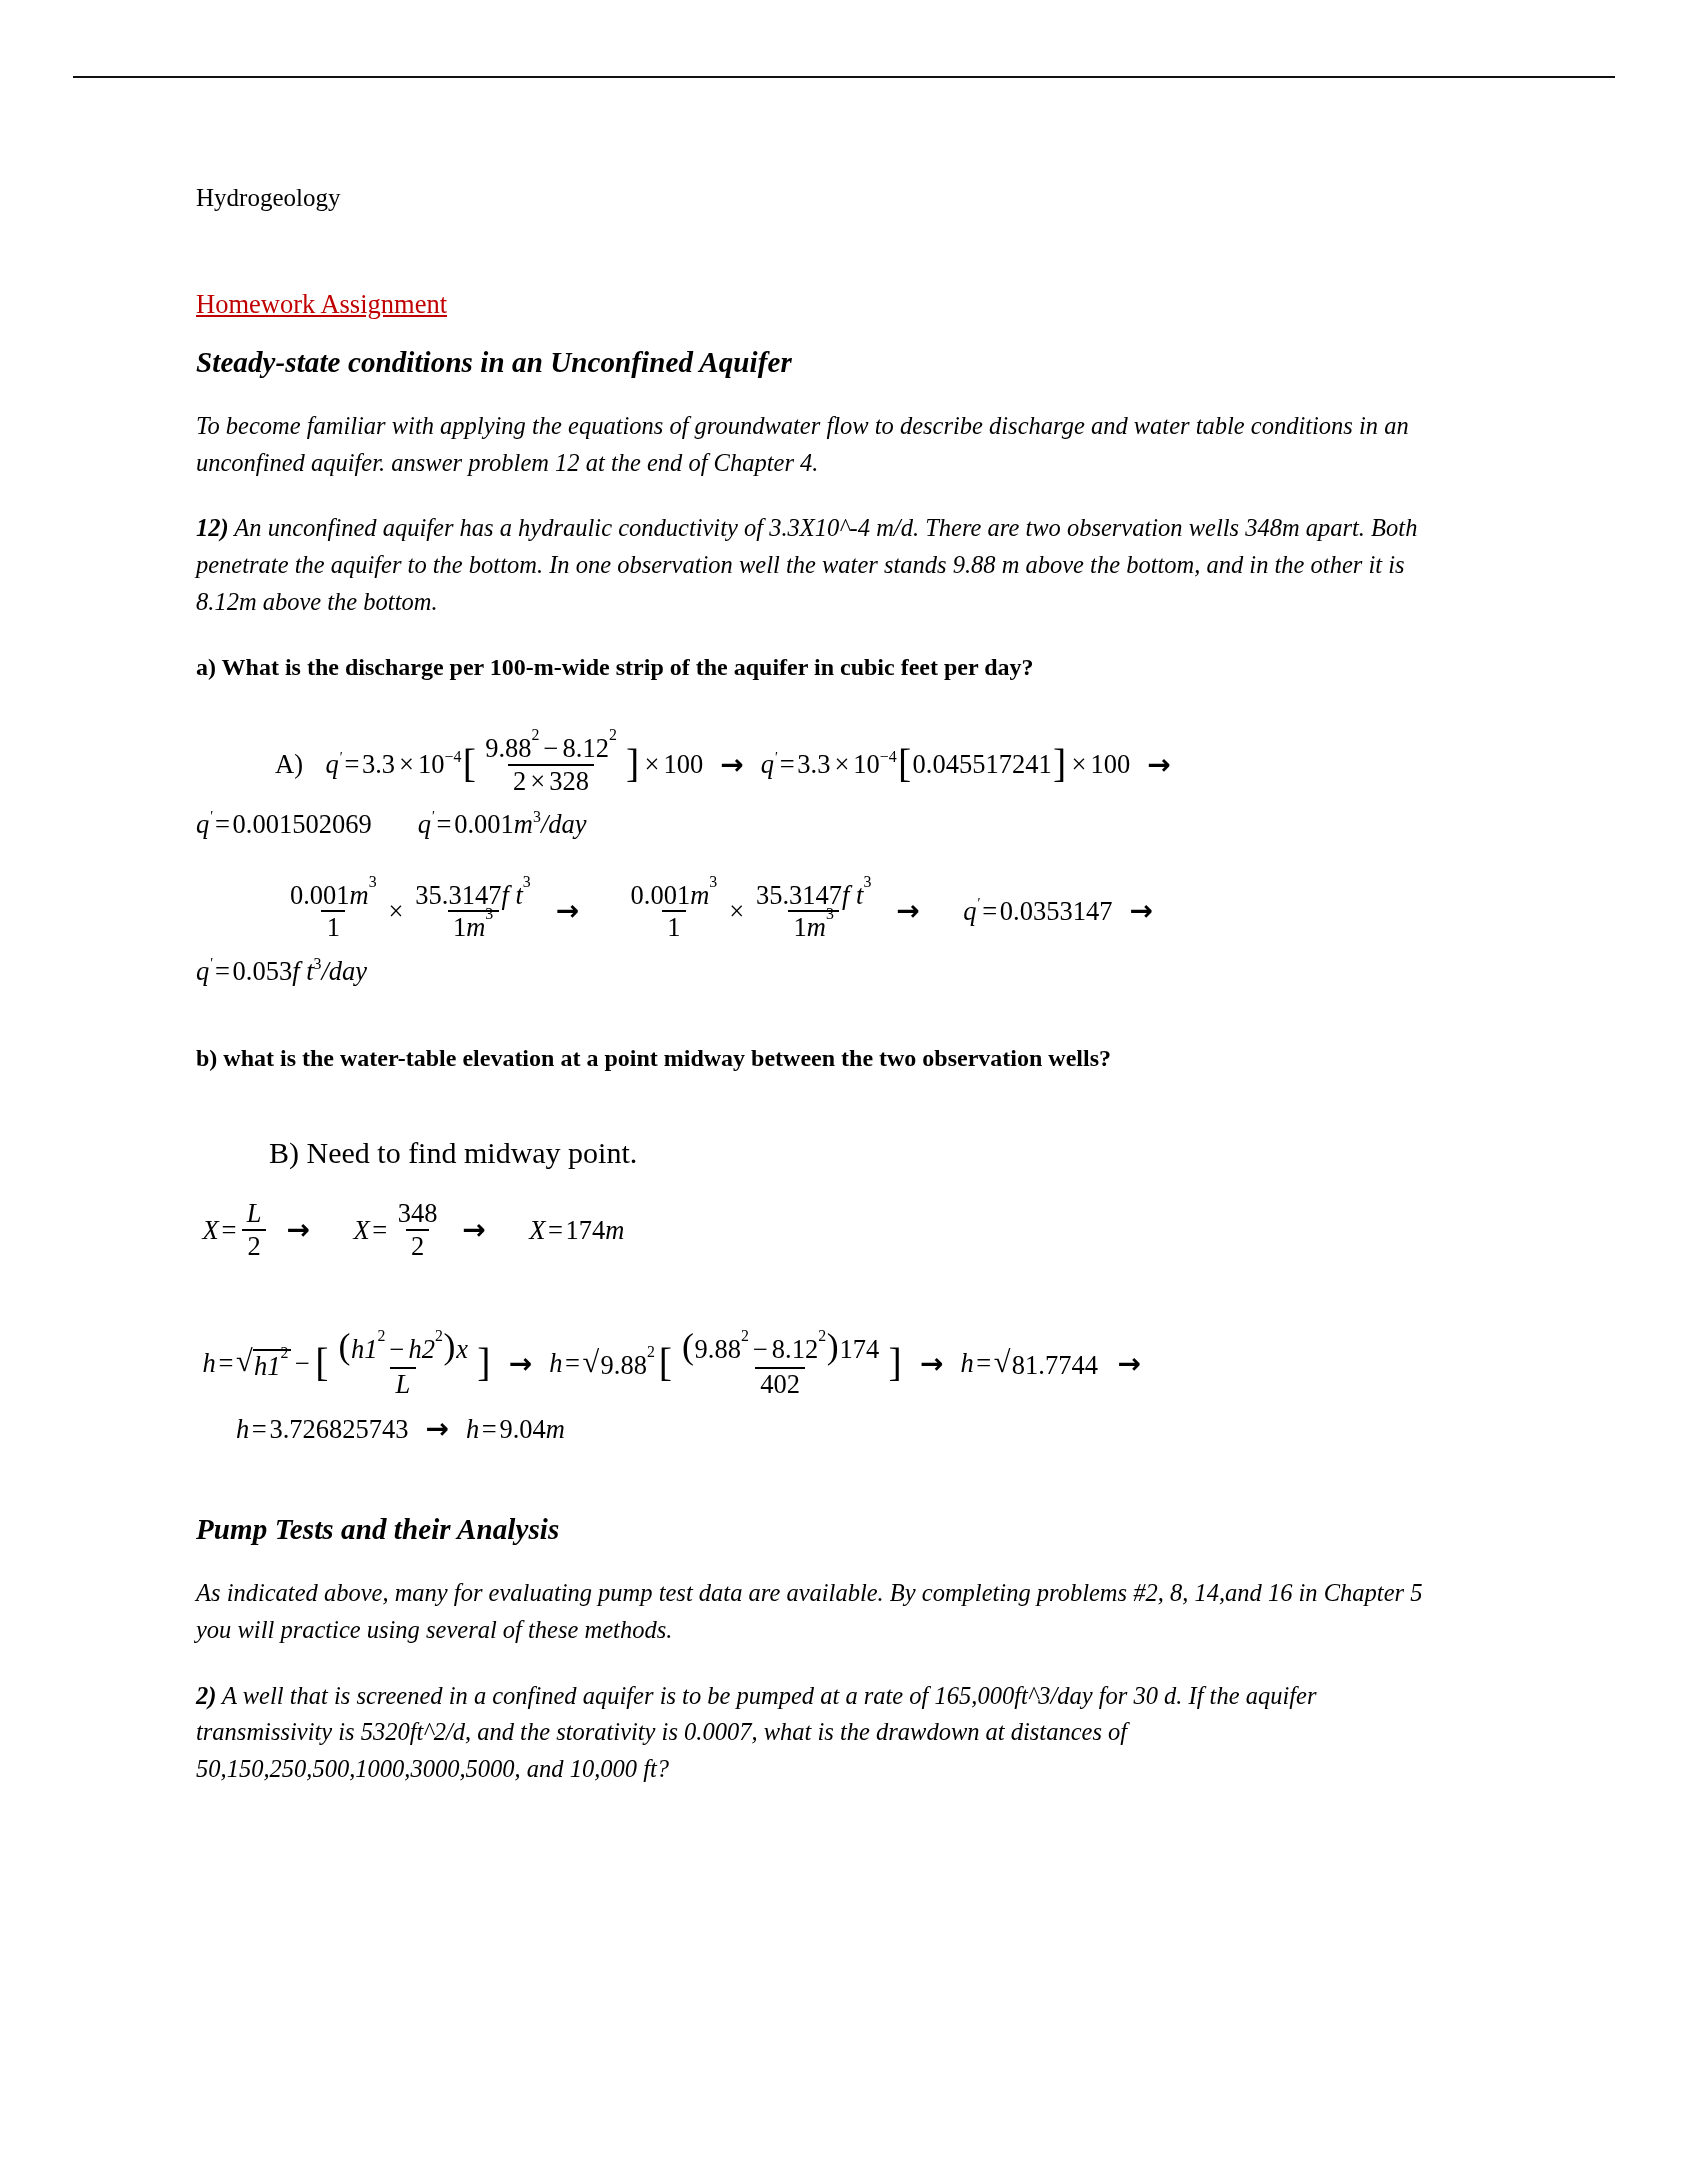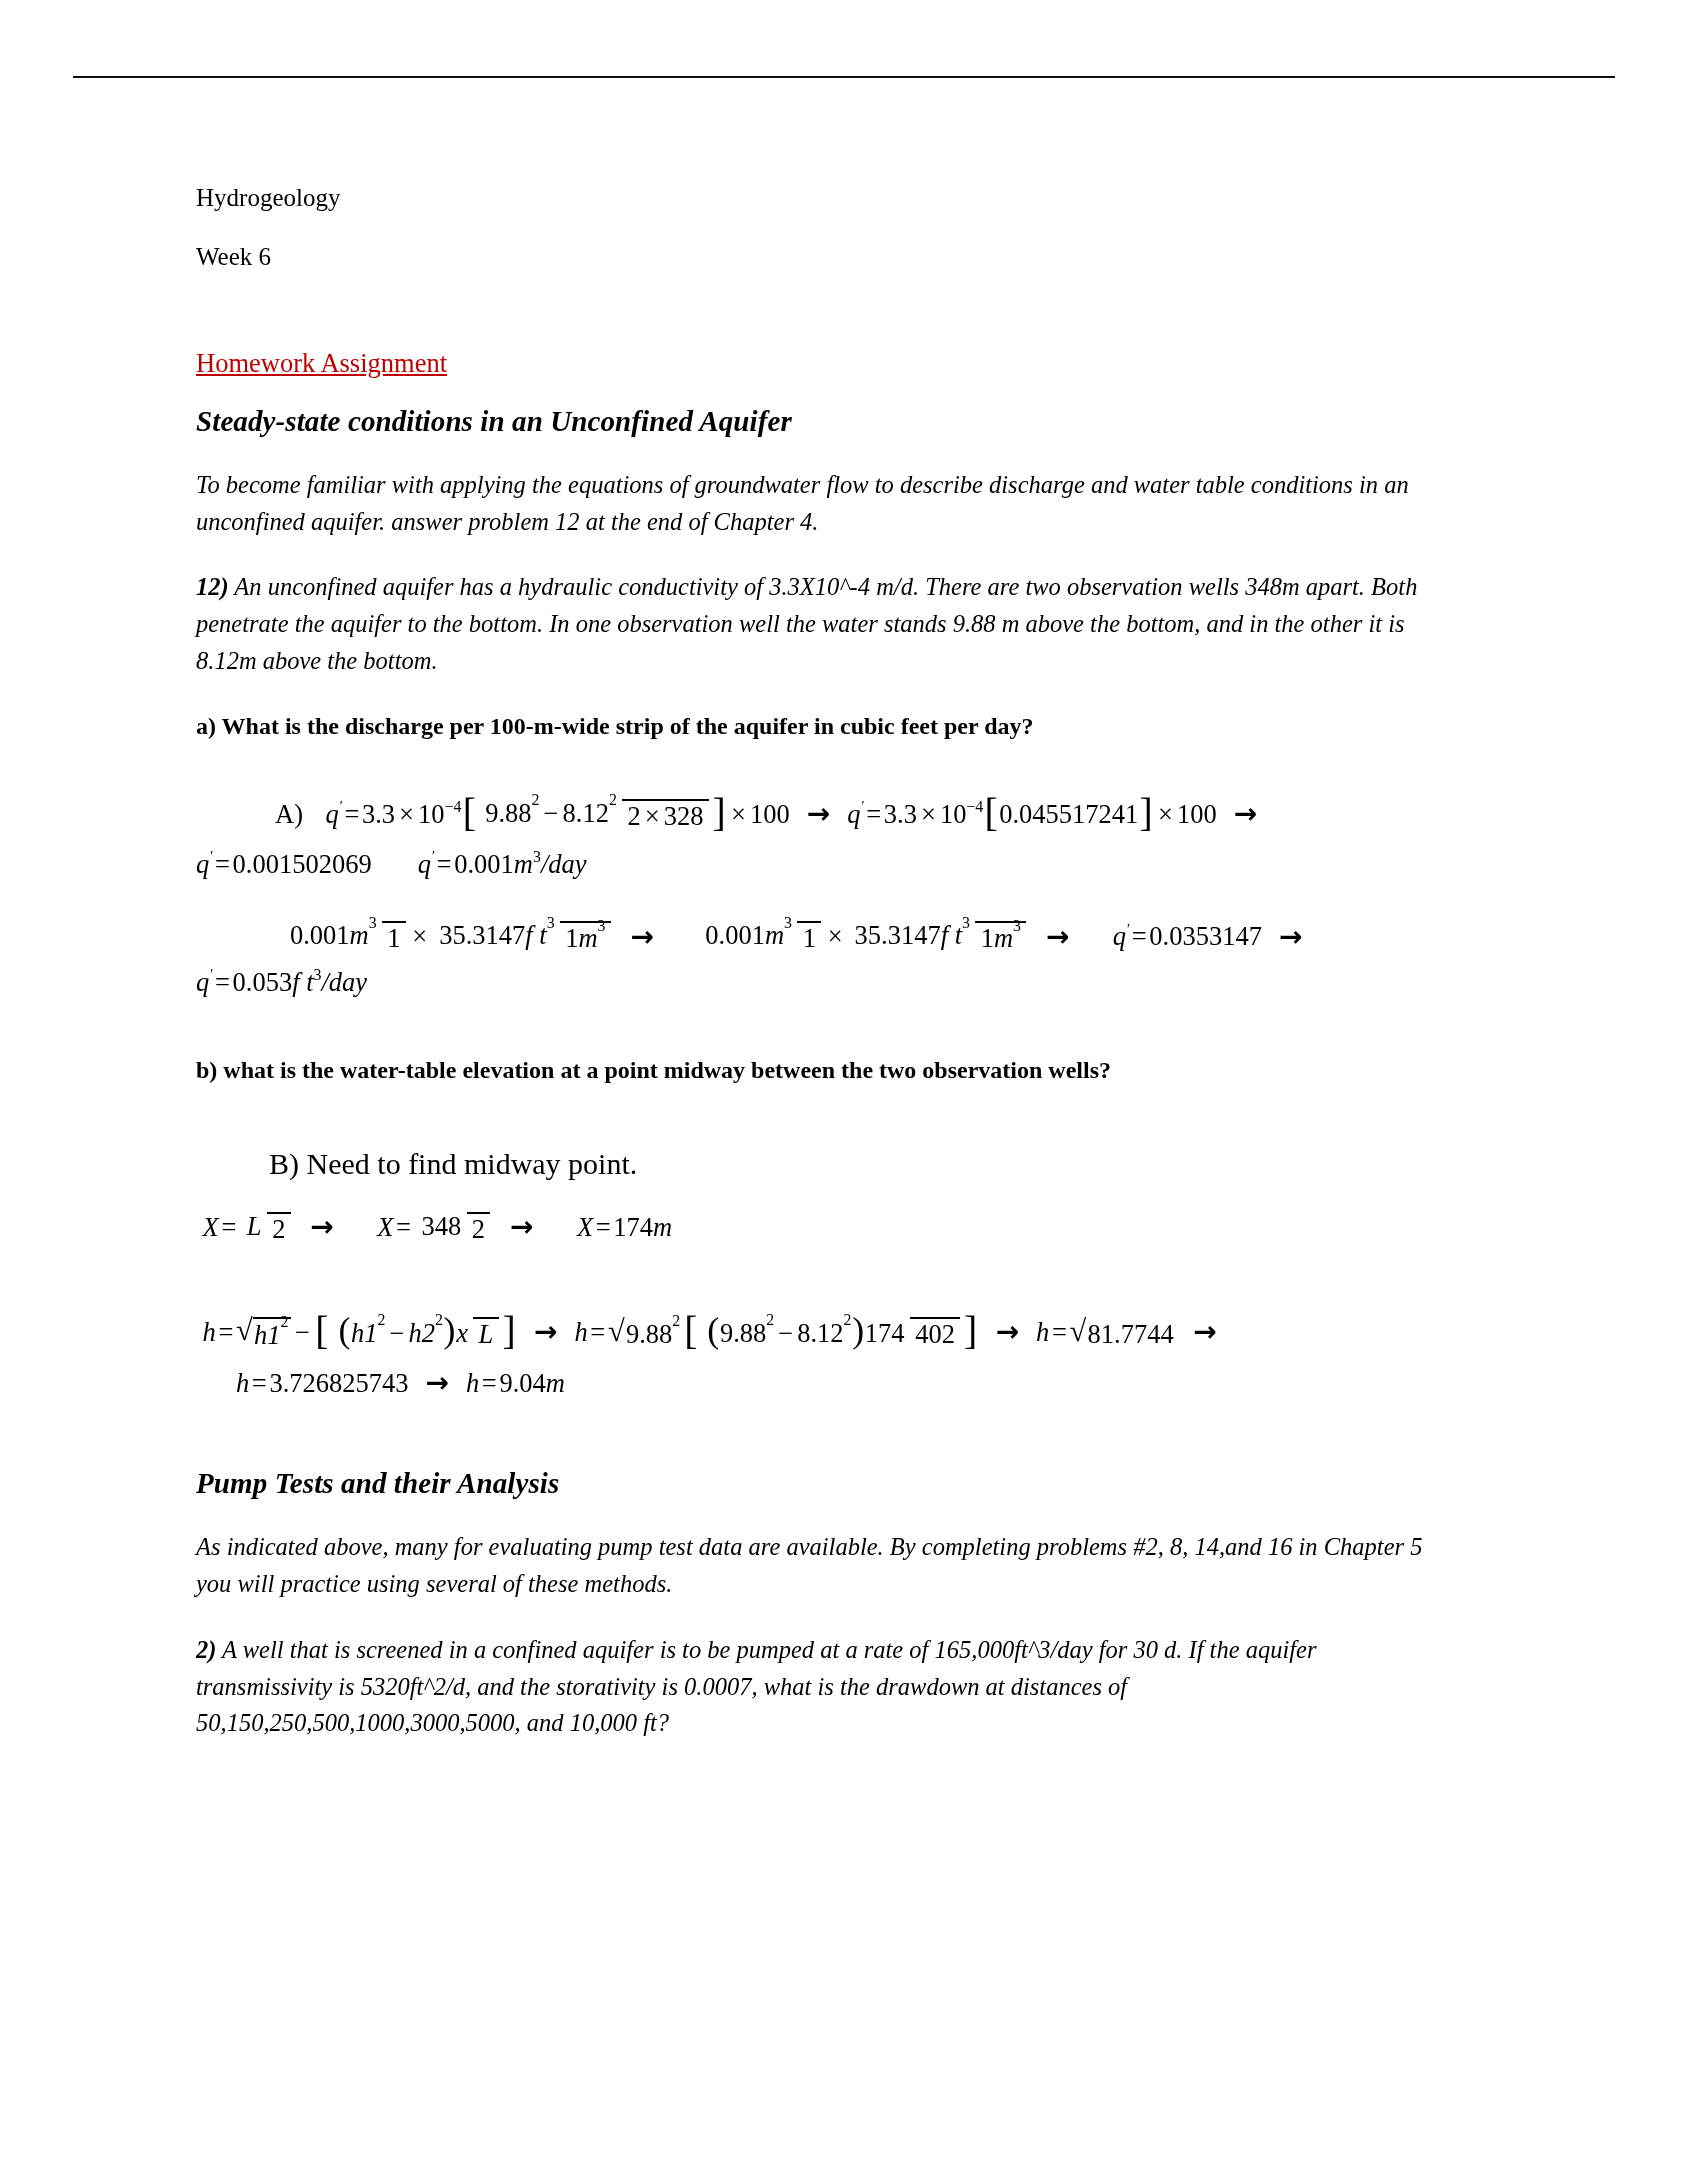--- a/index.html
+++ b/index.html
@@ -58,21 +58,21 @@
   }
   .prime {
     font-size:0.55em; vertical-align:super; line-height:0;
     position:relative; top:-0.55em; font-style:italic;
   }
   .arrow {
     font-style:normal; font-weight:bold; font-size:28px;
     padding:0 17px; font-family:"DejaVu Sans","Liberation Sans",sans-serif;
   }
   .frac {
-    display:inline-flex; flex-direction:row; align-items:center;
+    display:inline-flex; flex-direction:column; align-items:center;
     vertical-align:middle; margin:0 2.6px; text-align:center;
   }
   .frac .num { padding:0 5.3px 2px 5.3px; }
   .frac .den { padding:2px 5.3px 0 5.3px; border-top:2px solid #000; }
   .brk { font-style:normal; font-size:1.5em; padding:0 1.3px; }
   .pbrk { font-style:normal; font-size:1.35em; padding:0 0.7px; }
   .sqrt {
     display:inline-flex; align-items:flex-start;
   }
   .sqrt .radical {
@@ -106,21 +106,20 @@
 </head>
 <body>
 
 <div class="page">
 
   <div class="header-rule"></div>
 
   <div class="content">
 
     <div class="plain-line">Hydrogeology</div>
-    <div class="plain-line">Week 6</div>
 
     <div class="spacer-lg"></div>
 
     <div class="red-head" style="color: rgb(192, 0, 0);">Homework Assignment</div>
 
     <h2 class="section-title">Steady-state conditions in an Unconfined Aquifer</h2>
 
     <p class="body-italic">To become familiar with applying the equations of groundwater flow to describe discharge and water table conditions in an unconfined aquifer. answer problem 12 at the end of Chapter 4.</p>
 
     <p class="body-italic"><span class="lead-bold">12)</span><span> An unconfined aquifer has a hydraulic conductivity of 3.3X10^-4 m/d. There are two observation wells 348m apart. Both penetrate the aquifer to the bottom. In one observation well the water stands 9.88 m above the bottom, and in the other it is 8.12m above the bottom.</span></p>

